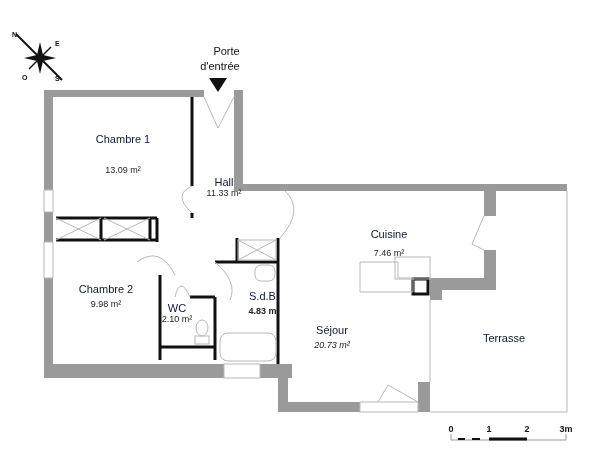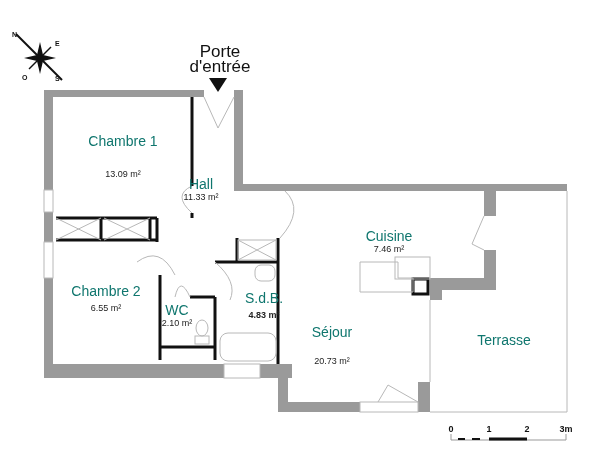--- a/index.html
+++ b/index.html
@@ -1,21 +1,21 @@
 <!DOCTYPE html>
 <html><head>
   <meta charset="utf-8">
   <style>
     html, body { margin: 0; padding: 0; background: #ffffff; }
     body { width: 600px; height: 450px; position: relative; overflow: hidden; font-family: "Liberation Sans", sans-serif; color: #111; }
     svg.plan { position: absolute; left: 0; top: 0; }
     .lbl { position: absolute; text-align: center; white-space: nowrap; transform: translate(-50%, 0); }
-    .room-name { font-size: 14px; color: #0f766e; }
+    .room-name { font-size: 11px; color: #0f172a; }
     .room-area { font-size: 9px; color: #222; }
-    .entry { font-size: 17px; line-height: 15px; }
+    .entry { font-size: 11px; line-height: 15px; text-align: right; }
     .scale-t { position: absolute; font-size: 9px; font-weight: bold; transform: translate(-50%,0); }
     .compass-t { position: absolute; font-size: 7px; font-weight: bold; }
   </style>
 </head>
 <body>
 
 <svg class="plan" width="600" height="450" viewBox="0 0 600 450">
 
   <g transform="translate(40,58)">
     <polygon points="0,-16 3,-3 0,0 -3,-3" fill="#111"></polygon>
@@ -130,43 +130,43 @@
 
 <div class="lbl entry" style="left:220px;top:44px;">
   <div>Porte</div>
   <div>d'entrée</div>
 </div>
 
 <div class="lbl" style="left:123px;top:133px;">
   <div class="room-name">Chambre 1</div>
   <div class="room-area" style="margin-top:20px;">13.09 m²</div>
 </div>
-<div class="lbl" style="left:201px;top:176px;">
+<div class="lbl" style="left:224px;top:176px;">
   <div class="room-name">Hall</div>
   <div class="room-area" style="">11.33 m²</div>
 </div>
 <div class="lbl" style="left:389px;top:228px;">
   <div class="room-name">Cuisine</div>
-  <div class="room-area" style="margin-top:0;">7.46 m²</div>
+  <div class="room-area" style="margin-top:8px;">7.46 m²</div>
 </div>
 <div class="lbl" style="left:106px;top:283px;">
   <div class="room-name">Chambre 2</div>
-  <div class="room-area" style="margin-top:4px;">6.55 m²</div>
+  <div class="room-area" style="margin-top:4px;">9.98 m²</div>
 </div>
 <div class="lbl" style="left:177px;top:302px;">
   <div class="room-name">WC</div>
   <div class="room-area" style="margin-top:0;">2.10 m²</div>
 </div>
 <div class="lbl" style="left:264px;top:290px;">
   <div class="room-name">S.d.B.</div>
   <div class="room-area" style="margin-top:4px;font-weight:bold;">4.83 m²</div>
 </div>
 <div class="lbl" style="left:332px;top:324px;">
   <div class="room-name">Séjour</div>
-  <div class="room-area" style="margin-top:16px;">20.73 m²</div>
+  <div class="room-area" style="margin-top:4px;font-style:italic;">20.73 m²</div>
 </div>
 <div class="lbl" style="left:504px;top:332px;">
   <div class="room-name">Terrasse</div>
 </div>
 
 <span class="scale-t" style="left:451px;top:424px;">0</span>
 <span class="scale-t" style="left:489px;top:424px;">1</span>
 <span class="scale-t" style="left:527px;top:424px;">2</span>
 <span class="scale-t" style="left:566px;top:424px;">3m</span>
 

